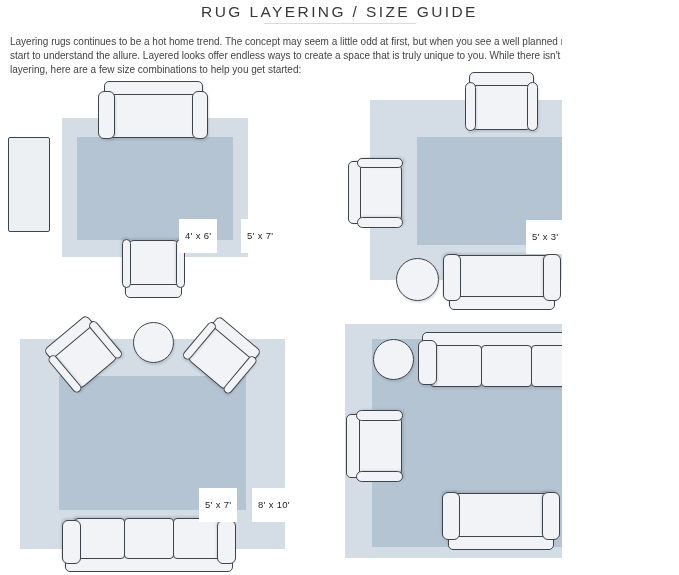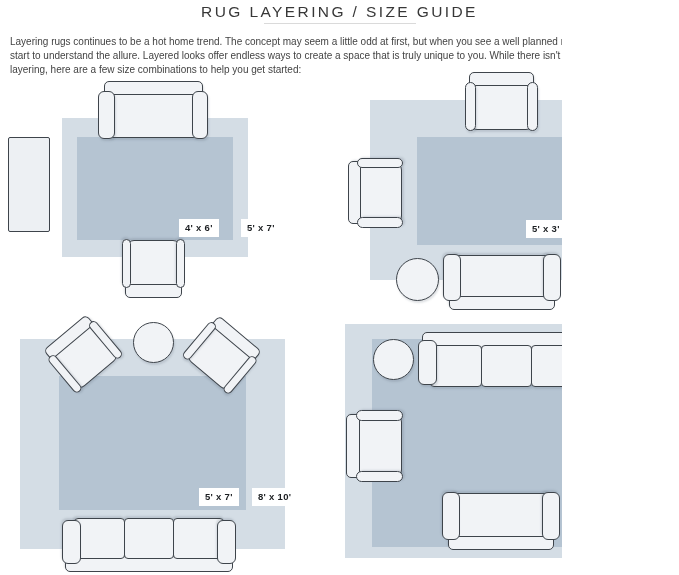--- a/index.html
+++ b/index.html
@@ -53,21 +53,21 @@
     box-shadow:1px 2px 2px rgba(75,88,104,.18);
   }
   
   .console{
     position:absolute;box-sizing:border-box;border-radius:2px;
     background:#edf0f3;border:1.6px solid var(--furniture-outline);
   }
   
   .size-label{
     position:absolute;background:var(--label-bg);color:var(--label-text);
-    font-size:9.5px;font-weight:bold;line-height:12px;padding:3px 6px;
+    font-size:9.5px;font-weight:normal;line-height:12px;padding:11px 6px;
     white-space:nowrap;z-index:5;letter-spacing:.3px;
   }
 </style>
 </head>
 <body>
 
 <div class="canvas">
 
   <header class="hdr">
     <h1 class="title">RUG LAYERING / SIZE GUIDE</h1>

